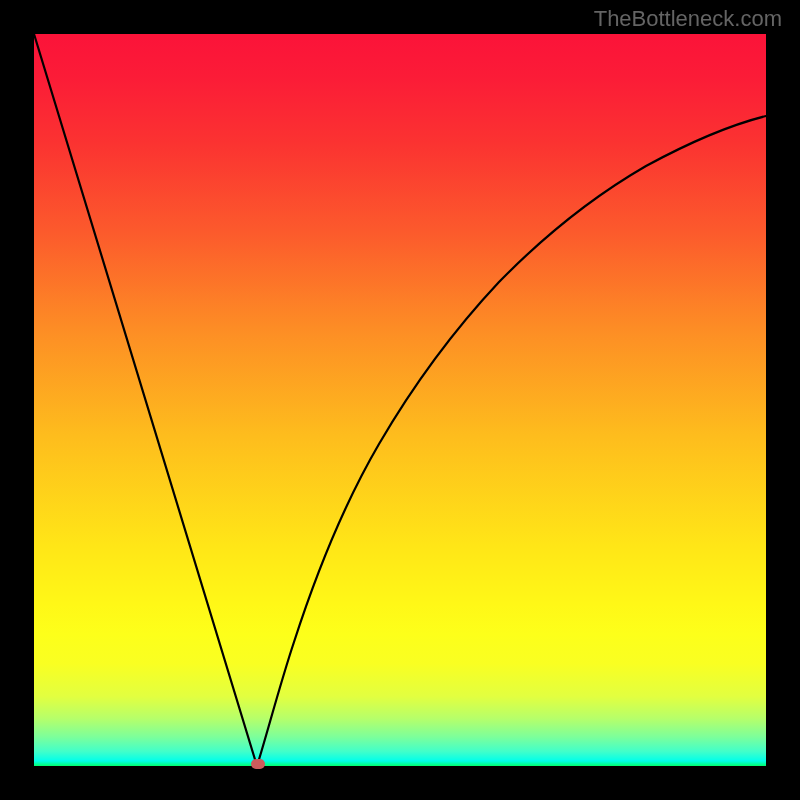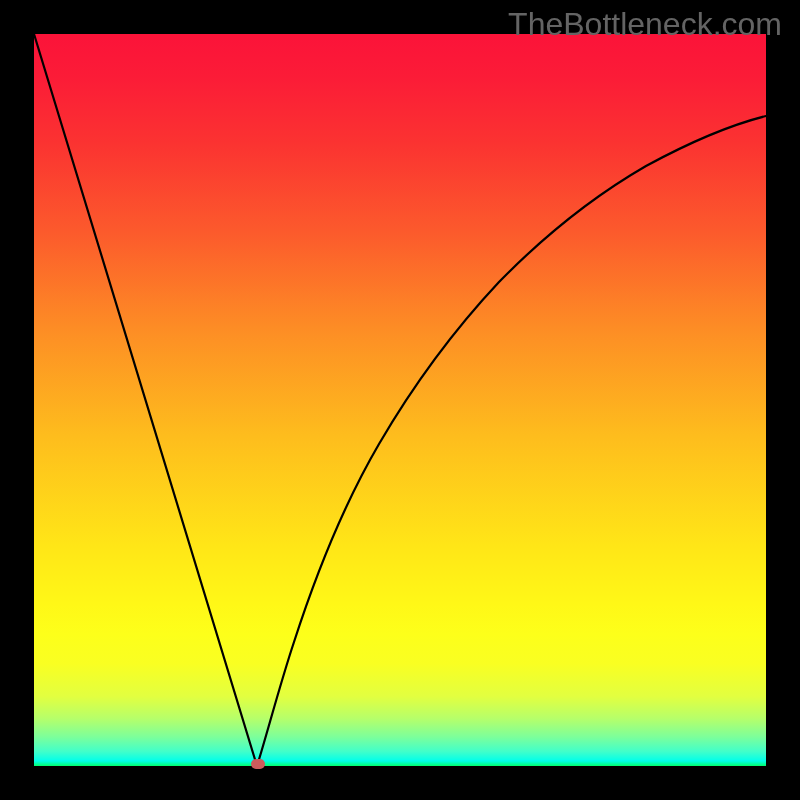--- a/index.html
+++ b/index.html
@@ -42,21 +42,21 @@
       #42ffc9 98%,
       #02ffea 99.3%,
       #02ff6e 100%
     );
   }
   .watermark {
     position: absolute;
     top: 6px;
     right: 18px;
     color: #646464;
-    font-size: 32px;
+    font-size: 22px;
     font-weight: 400;
     letter-spacing: 0px;
   }
   svg.curve {
     position: absolute;
     left: 34px;
     top: 34px;
     width: 732px;
     height: 732px;
     overflow: visible;

